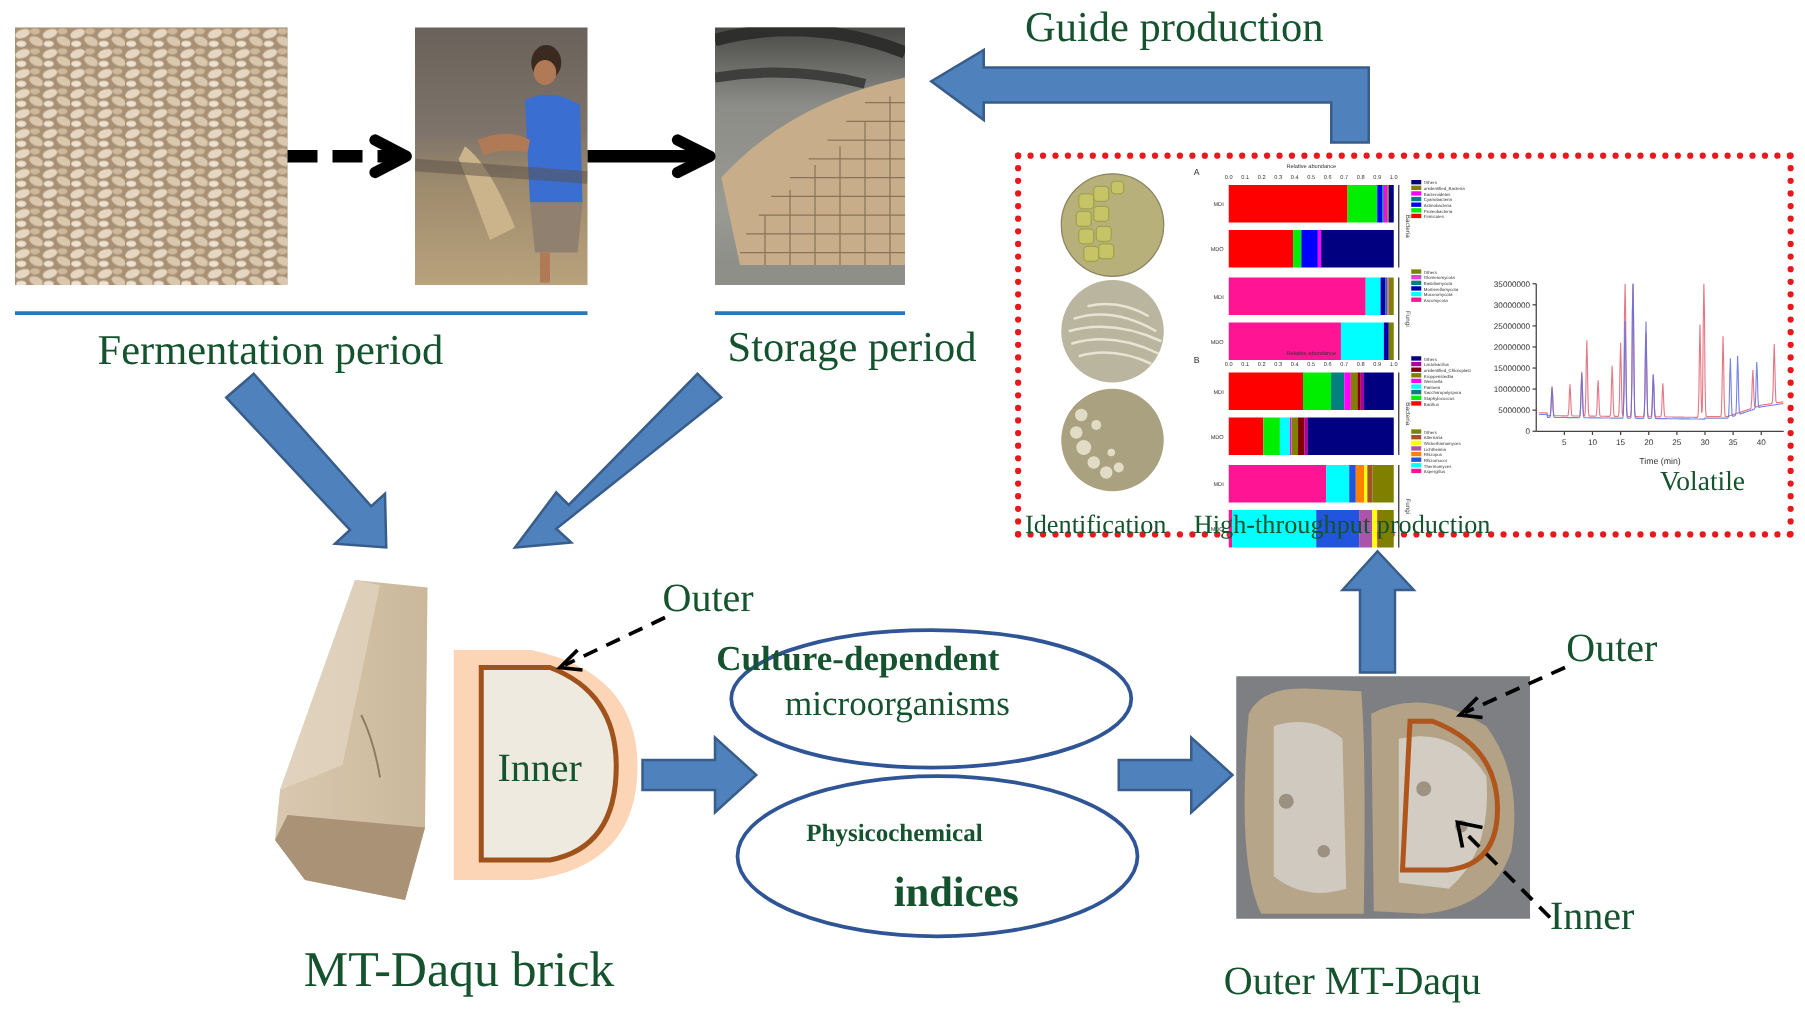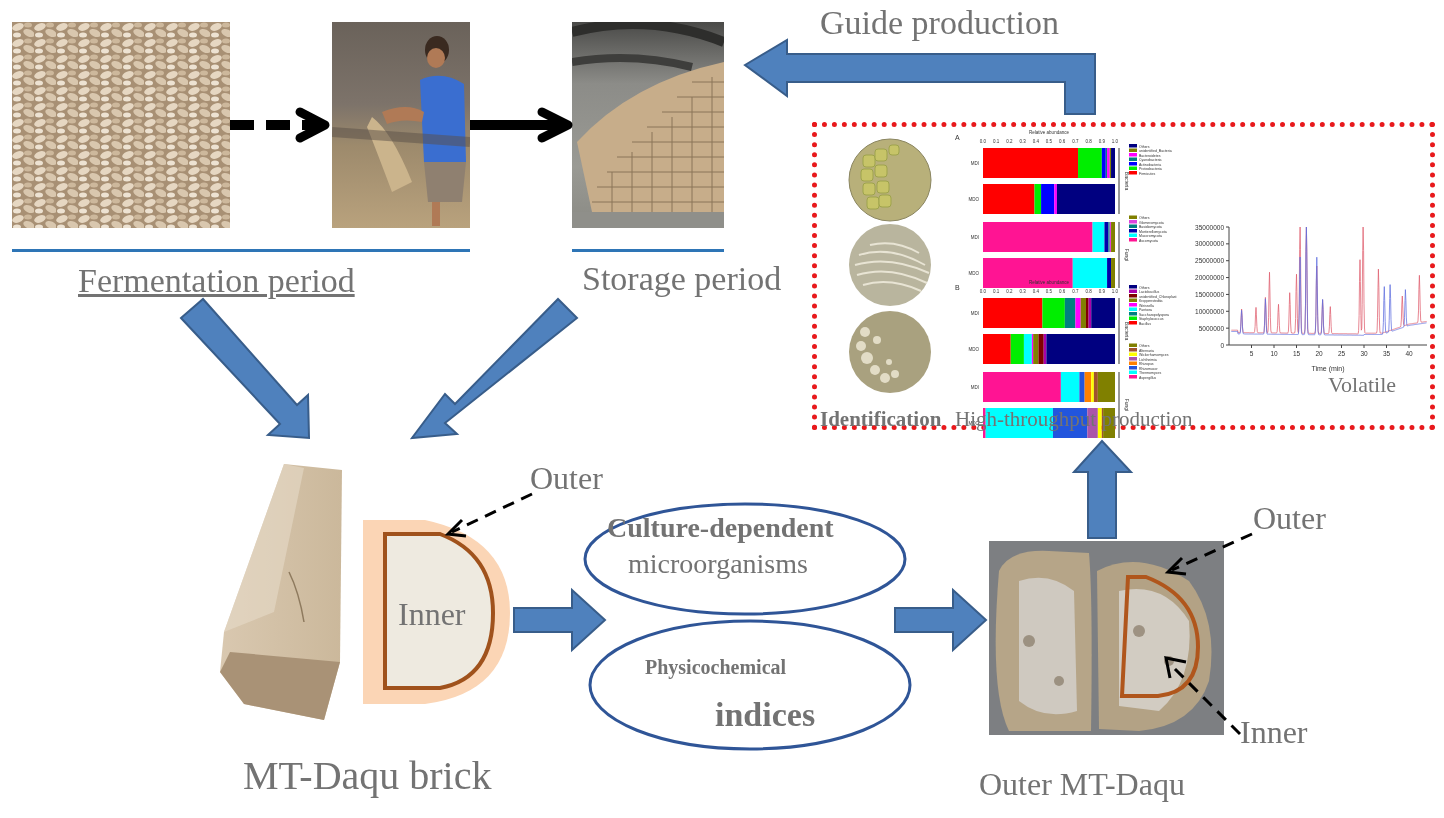--- a/index.html
+++ b/index.html
@@ -1,18 +1,18 @@
 <!DOCTYPE html>
 <html><head>
 <meta charset="utf-8">
 <style>
   html, body { margin:0; padding:0; background:#fff; }
   body { width:1444px; height:818px; position:relative; overflow:hidden; font-family:"Liberation Serif", serif; color:#111; }
   .abs { position:absolute; }
-  .lbl { position:absolute; font-family:"Liberation Serif", serif; font-size:34px; white-space:nowrap; color:#737373; }
+  .lbl { position:absolute; font-family:"Liberation Serif", serif; font-size:34px; white-space:nowrap; color:#14532d; }
   .photo { position:absolute; overflow:hidden; }
   svg { position:absolute; overflow:visible; }
 </style>
 </head>
 <body>
 
 <div class="photo" style="left:12px;top:22px;width:218px;height:206px;background:#b9a48a;">
   <svg width="218" height="206">
     <defs>
       <pattern id="grain" width="22" height="16" patternUnits="userSpaceOnUse">
@@ -58,21 +58,21 @@
   <polyline points="70,2 95,15 70,28" fill="none" stroke="#000" stroke-width="9" stroke-linejoin="round" stroke-linecap="round"></polyline>
 </svg>
 <svg style="left:470px;top:110px;" width="104" height="30">
   <line x1="0" y1="15" x2="95" y2="15" stroke="#000" stroke-width="10"></line>
   <polyline points="72,2 98,15 72,28" fill="none" stroke="#000" stroke-width="9" stroke-linejoin="round" stroke-linecap="round"></polyline>
 </svg>
 
 <div class="abs" style="left:12px;top:249px;width:458px;height:3px;background:#2e75b6;"></div>
 <div class="abs" style="left:572px;top:249px;width:152px;height:3px;background:#2e75b6;"></div>
 
-<div class="lbl" style="left:78px;top:262px;text-decoration:underline;">Fermentation period</div>
+<div class="lbl" style="left:78px;top:262px;">Fermentation period</div>
 <div class="lbl" style="left:582px;top:260px;">Storage period</div>
 
 <div class="lbl" style="left:820px;top:4px;">Guide production</div>
 <svg style="left:745px;top:38px;" width="380" height="78">
   <path d="M0 27 L42 2 L42 16 L350 16 L350 76 L320 76 L320 44 L42 44 L42 58 Z" fill="#4f81bd" stroke="#385d8a" stroke-width="2"></path>
 </svg>
 
 <svg style="left:175px;top:295px;" width="140" height="150">
   <path d="M6 23 L28 4 L122 110 L133 100 L134 143 L93 140 L105 129 Z" fill="#4f81bd" stroke="#385d8a" stroke-width="2"></path>
 </svg>
@@ -318,21 +318,21 @@
     <line x1="211.5" y1="140" x2="211.5" y2="143" stroke="#444"></line>
     <text x="211.5" y="151" font-size="6.5" font-family="Liberation Sans, sans-serif" fill="#333" text-anchor="middle">35</text>
     <line x1="234" y1="140" x2="234" y2="143" stroke="#444"></line>
     <text x="234" y="151" font-size="6.5" font-family="Liberation Sans, sans-serif" fill="#333" text-anchor="middle">40</text>
     <text x="153" y="166" font-size="7" font-family="Liberation Sans, sans-serif" fill="#333" text-anchor="middle">Time (min)</text>
     <polyline points="56.3,125.2 56.7,125.2 57.1,125.2 57.6,125.2 58.0,125.2 58.5,125.2 59.0,125.2 59.4,125.2 59.9,125.2 60.3,125.2 60.8,125.2 61.2,125.2 61.6,125.2 62.1,125.2 62.6,125.2 63.0,127.5 63.5,127.5 63.9,127.5 64.4,127.5 64.8,127.5 65.3,126.5 65.7,121.7 66.2,110.9 66.6,104.0 67.1,110.9 67.5,121.7 68.0,126.5 68.4,127.5 68.9,127.6 69.3,127.6 69.8,127.6 70.2,127.6 70.7,127.6 71.1,127.6 71.6,127.6 72.0,127.6 72.5,127.6 72.9,127.6 73.4,127.6 73.8,127.6 74.3,127.7 74.7,127.7 75.1,127.7 75.6,127.7 76.0,127.7 76.5,127.7 76.9,127.7 77.4,127.7 77.8,127.7 78.3,127.7 78.7,127.7 79.2,127.6 79.6,126.6 80.1,121.4 80.5,109.9 81.0,102.4 81.4,109.9 81.9,121.4 82.3,126.6 82.8,127.7 83.2,127.7 83.7,127.8 84.1,127.8 84.6,127.8 85.0,127.8 85.5,127.8 85.9,127.8 86.4,127.8 86.8,127.8 87.3,127.8 87.7,127.8 88.2,127.8 88.6,127.7 89.1,126.3 89.5,119.0 90.0,102.8 90.4,92.4 90.9,102.8 91.3,119.0 91.8,126.3 92.2,127.7 92.7,127.6 93.1,125.2 93.6,112.7 94.0,85.0 94.5,67.2 94.9,85.0 95.4,112.8 95.8,125.2 96.3,127.7 96.7,127.9 97.2,127.9 97.6,127.9 98.1,127.9 98.5,127.9 99.0,127.9 99.4,127.9 99.9,127.9 100.3,127.9 100.8,128.0 101.2,128.0 101.7,127.8 102.1,126.7 102.6,120.8 103.0,107.7 103.5,99.3 103.9,107.7 104.4,120.8 104.8,126.7 105.3,127.9 105.7,128.0 106.2,128.0 106.6,128.0 107.1,128.0 107.5,128.0 108.0,128.0 108.4,128.0 108.9,128.0 109.3,128.0 109.8,128.1 110.2,128.1 110.7,128.1 111.1,128.1 111.6,128.1 112.0,128.1 112.5,128.1 112.9,127.9 113.4,126.3 113.8,118.0 114.3,99.5 114.7,87.7 115.2,99.5 115.6,118.0 116.1,126.3 116.5,128.0 117.0,128.1 117.4,128.1 117.9,128.1 118.3,128.1 118.8,128.2 119.2,128.1 119.7,127.9 120.1,125.6 120.6,113.5 121.0,86.5 121.5,69.2 121.9,86.5 122.4,113.5 122.8,125.6 123.3,127.5 123.7,123.0 124.2,98.8 124.6,44.8 125.1,22.0 125.5,44.8 126.0,98.8 126.4,123.1 126.9,127.8 127.3,128.2 127.8,128.3 128.2,128.3 128.7,128.3 129.1,128.2 129.6,127.8 130.0,123.1 130.5,98.9 130.9,44.9 131.4,22.0 131.8,44.9 132.3,98.9 132.7,123.1 133.2,127.9 133.6,128.3 134.1,128.3 134.5,128.3 135.0,128.3 135.4,128.3 135.9,128.3 136.3,128.4 136.8,128.4 137.2,128.4 137.7,128.4 138.1,128.4 138.6,128.4 139.1,128.4 139.5,128.4 139.9,128.1 140.4,125.4 140.9,111.6 141.3,80.8 141.8,61.0 142.2,80.8 142.7,111.6 143.1,125.5 143.6,128.2 144.0,128.4 144.5,128.4 144.9,128.4 145.4,128.4 145.8,128.3 146.3,127.0 146.7,120.1 147.2,104.6 147.6,94.8 148.1,104.7 148.5,120.1 149.0,127.0 149.4,128.4 149.9,128.5 150.3,128.5 150.8,128.5 151.2,128.5 151.7,128.5 152.1,128.5 152.6,128.5 153.0,128.5 153.5,128.4 153.9,127.4 154.4,121.8 154.8,109.5 155.3,101.6 155.7,109.5 156.2,121.8 156.6,127.4 157.1,128.5 157.5,128.6 158.0,128.6 158.4,128.6 158.9,128.6 159.3,128.6 159.8,128.6 160.2,128.6 160.7,128.6 161.1,128.6 161.6,128.6 162.0,128.6 162.5,128.6 162.9,128.6 163.4,128.7 163.8,128.7 164.3,128.7 164.7,128.7 165.2,128.7 165.6,128.7 166.1,128.7 166.5,128.7 167.0,128.7 167.4,128.7 167.9,128.7 168.3,128.7 168.8,128.7 169.2,128.7 169.7,128.7 170.1,128.7 170.6,128.7 171.0,128.7 171.5,128.7 171.9,128.7 172.4,128.8 172.8,128.8 173.3,128.8 173.7,128.8 174.2,128.8 174.6,128.8 175.1,128.8 175.5,128.8 176.0,128.8 176.4,128.8 176.9,128.8 177.3,128.8 177.8,128.8 178.2,128.8 178.7,128.8 179.1,128.8 179.6,128.8 180.0,128.8 180.5,128.8 180.9,128.9 181.4,128.9 181.8,128.9 182.3,128.9 182.7,128.9 183.2,128.6 183.6,125.6 184.1,110.4 184.5,76.5 185.0,54.7 185.4,76.5 185.9,110.4 186.3,125.2 186.8,123.4 187.2,99.5 187.7,45.5 188.1,22.0 188.6,45.6 189.0,98.8 189.5,123.0 189.9,127.7 190.4,128.2 190.8,128.2 191.3,128.2 191.7,128.2 192.2,128.2 192.6,128.2 193.1,128.2 193.5,128.2 194.0,128.2 194.4,128.2 194.9,128.2 195.3,128.2 195.8,128.2 196.2,128.2 196.7,128.2 197.1,128.2 197.6,128.2 198.0,128.2 198.5,128.2 198.9,128.2 199.4,128.2 199.8,128.2 200.3,128.2 200.7,128.2 201.2,128.2 201.6,128.0 202.1,125.4 202.5,112.2 203.0,82.9 203.4,64.1 203.9,82.9 204.3,112.2 204.8,125.4 205.2,128.0 205.7,128.2 206.1,128.2 206.6,128.2 207.0,128.2 207.5,128.0 207.9,127.9 208.4,127.7 208.8,127.6 209.3,127.4 209.7,127.3 210.2,127.1 210.6,127.0 211.1,126.8 211.5,126.7 212.0,126.5 212.4,126.4 212.9,126.2 213.3,126.1 213.8,125.9 214.2,125.8 214.7,125.6 215.1,125.5 215.6,125.3 216.0,125.2 216.5,125.0 216.9,124.9 217.4,124.7 217.8,124.6 218.3,124.4 218.7,124.3 219.2,124.1 219.6,124.0 220.1,123.8 220.5,123.6 221.0,123.5 221.4,123.3 221.9,123.2 222.3,123.0 222.8,122.9 223.2,122.7 223.7,122.6 224.1,122.4 224.6,122.3 225.0,122.1 225.5,121.9 225.9,120.5 226.4,114.1 226.8,100.1 227.3,91.0 227.7,99.8 228.2,113.5 228.6,119.6 229.1,120.6 229.5,120.6 230.0,120.5 230.4,120.3 230.9,120.2 231.3,120.0 231.8,119.9 232.2,119.7 232.7,119.6 233.1,119.4 233.6,119.2 234.0,119.1 234.5,119.0 234.9,119.0 235.4,118.9 235.8,118.8 236.3,118.8 236.7,118.7 237.2,118.6 237.6,118.6 238.1,118.5 238.5,118.4 239.0,118.4 239.4,118.3 239.9,118.2 240.3,118.2 240.8,118.1 241.2,118.0 241.7,118.0 242.1,117.9 242.6,117.6 243.0,115.7 243.5,105.9 243.9,84.3 244.4,70.3 244.8,84.1 245.3,105.6 245.7,115.3 246.2,117.1 246.6,117.2 247.1,117.1 247.5,117.1 248.0,117.0 248.4,116.9 248.9,116.9 249.3,116.8 249.8,116.7 250.2,116.7 250.7,116.6 251.1,116.5 251.6,116.5" fill="none" stroke="#e06070" stroke-width="0.9" opacity="0.85"></polyline>
     <polyline points="56.3,126.5 56.7,126.5 57.1,126.5 57.6,126.5 58.0,126.5 58.5,126.5 59.0,126.5 59.4,126.5 59.9,126.5 60.3,126.5 60.8,126.5 61.2,126.5 61.6,126.5 62.1,126.5 62.6,126.5 63.0,128.9 63.5,128.9 63.9,128.9 64.4,128.9 64.8,128.8 65.3,127.9 65.7,123.0 66.2,112.2 66.6,105.3 67.1,112.2 67.5,123.0 68.0,127.9 68.4,128.8 68.9,128.9 69.3,128.9 69.8,129.0 70.2,129.0 70.7,129.0 71.1,129.0 71.6,129.0 72.0,129.0 72.5,129.0 72.9,129.0 73.4,129.0 73.8,129.0 74.3,129.0 74.7,129.0 75.1,129.0 75.6,129.0 76.0,129.0 76.5,129.0 76.9,129.0 77.4,129.0 77.8,129.0 78.3,129.0 78.7,129.1 79.2,129.1 79.6,129.1 80.1,129.1 80.5,129.1 81.0,129.1 81.4,129.1 81.9,129.1 82.3,129.1 82.8,129.1 83.2,129.1 83.7,129.1 84.1,129.1 84.6,129.1 85.0,129.1 85.5,129.1 85.9,129.1 86.4,129.1 86.8,129.1 87.3,129.1 87.7,129.2 88.2,129.2 88.6,129.0 89.1,127.6 89.5,120.3 90.0,104.2 90.4,93.8 90.9,104.2 91.3,120.4 91.8,127.6 92.2,129.1 92.7,129.2 93.1,129.2 93.6,129.2 94.0,129.2 94.5,129.2 94.9,129.2 95.4,129.2 95.8,129.2 96.3,129.2 96.7,129.3 97.2,129.3 97.6,129.3 98.1,129.3 98.5,129.3 99.0,129.3 99.4,129.3 99.9,129.3 100.3,129.3 100.8,129.3 101.2,129.3 101.7,129.3 102.1,129.3 102.6,129.3 103.0,129.3 103.5,129.3 103.9,129.3 104.4,129.3 104.8,129.3 105.3,129.3 105.7,129.4 106.2,129.4 106.6,129.4 107.1,129.4 107.5,129.4 108.0,129.4 108.4,129.4 108.9,129.4 109.3,129.4 109.8,129.4 110.2,129.4 110.7,129.4 111.1,129.4 111.6,129.4 112.0,129.4 112.5,129.4 112.9,129.4 113.4,129.4 113.8,129.4 114.3,129.5 114.7,129.5 115.2,129.5 115.6,129.5 116.1,129.5 116.5,129.5 117.0,129.5 117.4,129.5 117.9,129.5 118.3,129.5 118.8,129.5 119.2,129.5 119.7,129.5 120.1,129.5 120.6,129.5 121.0,129.5 121.5,129.5 121.9,129.5 122.4,129.5 122.8,129.5 123.3,129.3 123.7,126.2 124.2,110.2 124.6,74.8 125.1,52.0 125.5,74.8 126.0,110.2 126.4,126.2 126.9,129.3 127.3,129.6 127.8,129.6 128.2,129.6 128.7,129.6 129.1,129.6 129.6,129.2 130.0,124.4 130.5,100.2 130.9,46.3 131.4,22.0 131.8,46.3 132.3,100.2 132.7,124.5 133.2,129.2 133.6,129.6 134.1,129.7 134.5,129.7 135.0,129.7 135.4,129.7 135.9,129.7 136.3,129.7 136.8,129.7 137.2,129.7 137.7,129.7 138.1,129.7 138.6,129.7 139.1,129.7 139.5,129.7 139.9,129.4 140.4,126.3 140.9,110.4 141.3,75.0 141.8,52.2 142.2,75.0 142.7,110.4 143.1,126.4 143.6,129.5 144.0,129.8 144.5,129.8 144.9,129.8 145.4,129.8 145.8,129.7 146.3,128.3 146.7,121.0 147.2,104.8 147.6,94.4 148.1,104.8 148.5,121.0 149.0,128.3 149.4,129.7 149.9,129.8 150.3,129.9 150.8,129.9 151.2,129.9 151.7,129.9 152.1,129.9 152.6,129.9 153.0,129.9 153.5,129.9 153.9,129.9 154.4,129.9 154.8,129.9 155.3,129.9 155.7,129.9 156.2,129.9 156.6,129.9 157.1,129.9 157.5,129.9 158.0,129.9 158.4,129.9 158.9,130.0 159.3,130.0 159.8,130.0 160.2,130.0 160.7,130.0 161.1,130.0 161.6,130.0 162.0,130.0 162.5,130.0 162.9,130.0 163.4,130.0 163.8,130.0 164.3,130.0 164.7,130.0 165.2,130.0 165.6,130.0 166.1,130.0 166.5,130.0 167.0,130.0 167.4,130.0 167.9,130.1 168.3,130.1 168.8,130.1 169.2,130.1 169.7,130.1 170.1,130.1 170.6,130.1 171.0,130.1 171.5,130.1 171.9,130.1 172.4,130.1 172.8,130.1 173.3,130.1 173.7,130.1 174.2,130.1 174.6,130.1 175.1,130.1 175.5,130.1 176.0,130.1 176.4,130.1 176.9,130.2 177.3,130.2 177.8,130.2 178.2,130.2 178.7,130.2 179.1,130.2 179.6,130.2 180.0,130.2 180.5,130.2 180.9,130.2 181.4,130.2 181.8,130.2 182.3,130.2 182.7,130.2 183.2,130.2 183.6,130.2 184.1,130.2 184.5,130.2 185.0,130.2 185.4,130.2 185.9,130.3 186.3,130.3 186.8,130.3 187.2,130.3 187.7,130.3 188.1,130.3 188.6,130.3 189.0,129.5 189.5,129.5 189.9,129.5 190.4,129.5 190.8,129.5 191.3,129.5 191.7,129.5 192.2,129.5 192.6,129.5 193.1,129.5 193.5,129.5 194.0,129.5 194.4,129.5 194.9,129.5 195.3,129.5 195.8,129.5 196.2,129.5 196.7,129.5 197.1,129.5 197.6,129.5 198.0,129.5 198.5,129.5 198.9,129.5 199.4,129.5 199.8,129.5 200.3,129.5 200.7,129.5 201.2,129.5 201.6,129.5 202.1,129.5 202.5,129.5 203.0,129.5 203.4,129.5 203.9,129.5 204.3,129.5 204.8,129.5 205.2,129.5 205.7,129.5 206.1,129.5 206.6,129.5 207.0,129.5 207.5,129.2 207.9,127.2 208.4,117.3 208.8,95.6 209.3,81.6 209.7,95.3 210.2,116.7 210.6,126.3 211.1,128.0 211.5,128.0 212.0,127.9 212.4,127.7 212.9,127.6 213.3,127.2 213.8,125.2 214.2,115.4 214.7,93.6 215.1,79.6 215.6,93.3 216.0,114.7 216.5,124.3 216.9,126.0 217.4,126.1 217.8,125.9 218.3,125.8 218.7,125.6 219.2,125.5 219.6,125.3 220.1,125.1 220.5,125.0 221.0,124.8 221.4,124.7 221.9,124.5 222.3,124.4 222.8,124.2 223.2,124.1 223.7,123.9 224.1,123.8 224.6,123.6 225.0,123.5 225.5,123.3 225.9,123.2 226.4,123.0 226.8,122.9 227.3,122.7 227.7,122.6 228.2,122.4 228.6,122.1 229.1,120.5 229.5,112.7 230.0,95.6 230.4,84.6 230.9,95.3 231.3,112.1 231.8,119.6 232.2,120.9 232.7,120.9 233.1,120.7 233.6,120.6 234.0,120.4 234.5,120.4 234.9,120.3 235.4,120.2 235.8,120.2 236.3,120.1 236.7,120.0 237.2,120.0 237.6,119.9 238.1,119.8 238.5,119.8 239.0,119.7 239.4,119.6 239.9,119.6 240.3,119.5 240.8,119.4 241.2,119.4 241.7,119.3 242.1,119.2 242.6,119.2 243.0,119.1 243.5,119.0 243.9,119.0 244.4,118.9 244.8,118.8 245.3,118.8 245.7,118.7 246.2,118.6 246.6,118.6 247.1,118.5 247.5,118.4 248.0,118.4 248.4,118.3 248.9,118.2 249.3,118.2 249.8,118.1 250.2,118.0 250.7,118.0 251.1,117.9 251.6,117.8" fill="none" stroke="#6070e0" stroke-width="0.9" opacity="0.85"></polyline>
   </svg>
 
 <div class="lbl" style="left:1328px;top:372px;font-size:22px;">Volatile</div>
-<div class="lbl" style="left:820px;top:407px;font-size:21px;font-weight:bold;">Identification</div>
+<div class="lbl" style="left:820px;top:407px;font-size:21px;">Identification</div>
 <div class="lbl" style="left:955px;top:407px;font-size:21px;">High-throughput production</div>
 
 <svg style="left:1070px;top:440px;" width="66" height="100">
   <path d="M4 32 L32 1 L61 32 L46 32 L46 98 L18 98 L18 32 Z" fill="#4f81bd" stroke="#385d8a" stroke-width="2"></path>
 </svg>
 
 <svg style="left:214px;top:462px;" width="128" height="260">
   <defs>
     <linearGradient id="brickFace" x1="0" x2="1">
       <stop offset="0" stop-color="#d9c8b0"></stop>
@@ -358,21 +358,21 @@
 
 <div class="lbl" style="left:243px;top:752px;font-size:40px;">MT-Daqu brick</div>
 
 <svg style="left:512px;top:588px;" width="96" height="64">
   <path d="M2 20 L60 20 L60 2 L93 32 L60 62 L60 44 L2 44 Z" fill="#4f81bd" stroke="#385d8a" stroke-width="2"></path>
 </svg>
 
 <svg style="left:580px;top:500px;" width="330" height="118">
   <ellipse cx="165" cy="59" rx="160" ry="55" fill="#fff" stroke="#2f5597" stroke-width="3"></ellipse>
 </svg>
-<div class="lbl" style="left:607px;top:512px;font-size:28px;font-weight:bold;">Culture-dependent</div>
+<div class="lbl" style="left:573px;top:512px;font-size:28px;font-weight:bold;">Culture-dependent</div>
 <div class="lbl" style="left:628px;top:548px;font-size:28px;font-weight:normal;">microorganisms</div>
 
 <svg style="left:585px;top:615px;" width="330" height="140">
   <ellipse cx="165" cy="70" rx="160" ry="64" fill="#fff" stroke="#2f5597" stroke-width="3"></ellipse>
 </svg>
 <div class="lbl" style="left:645px;top:656px;font-size:20px;font-weight:bold;">Physicochemical</div>
 <div class="lbl" style="left:715px;top:696px;font-size:34px;font-weight:bold;">indices</div>
 
 <svg style="left:893px;top:588px;" width="96" height="64">
   <path d="M2 20 L60 20 L60 2 L93 32 L60 62 L60 44 L2 44 Z" fill="#4f81bd" stroke="#385d8a" stroke-width="2"></path>

